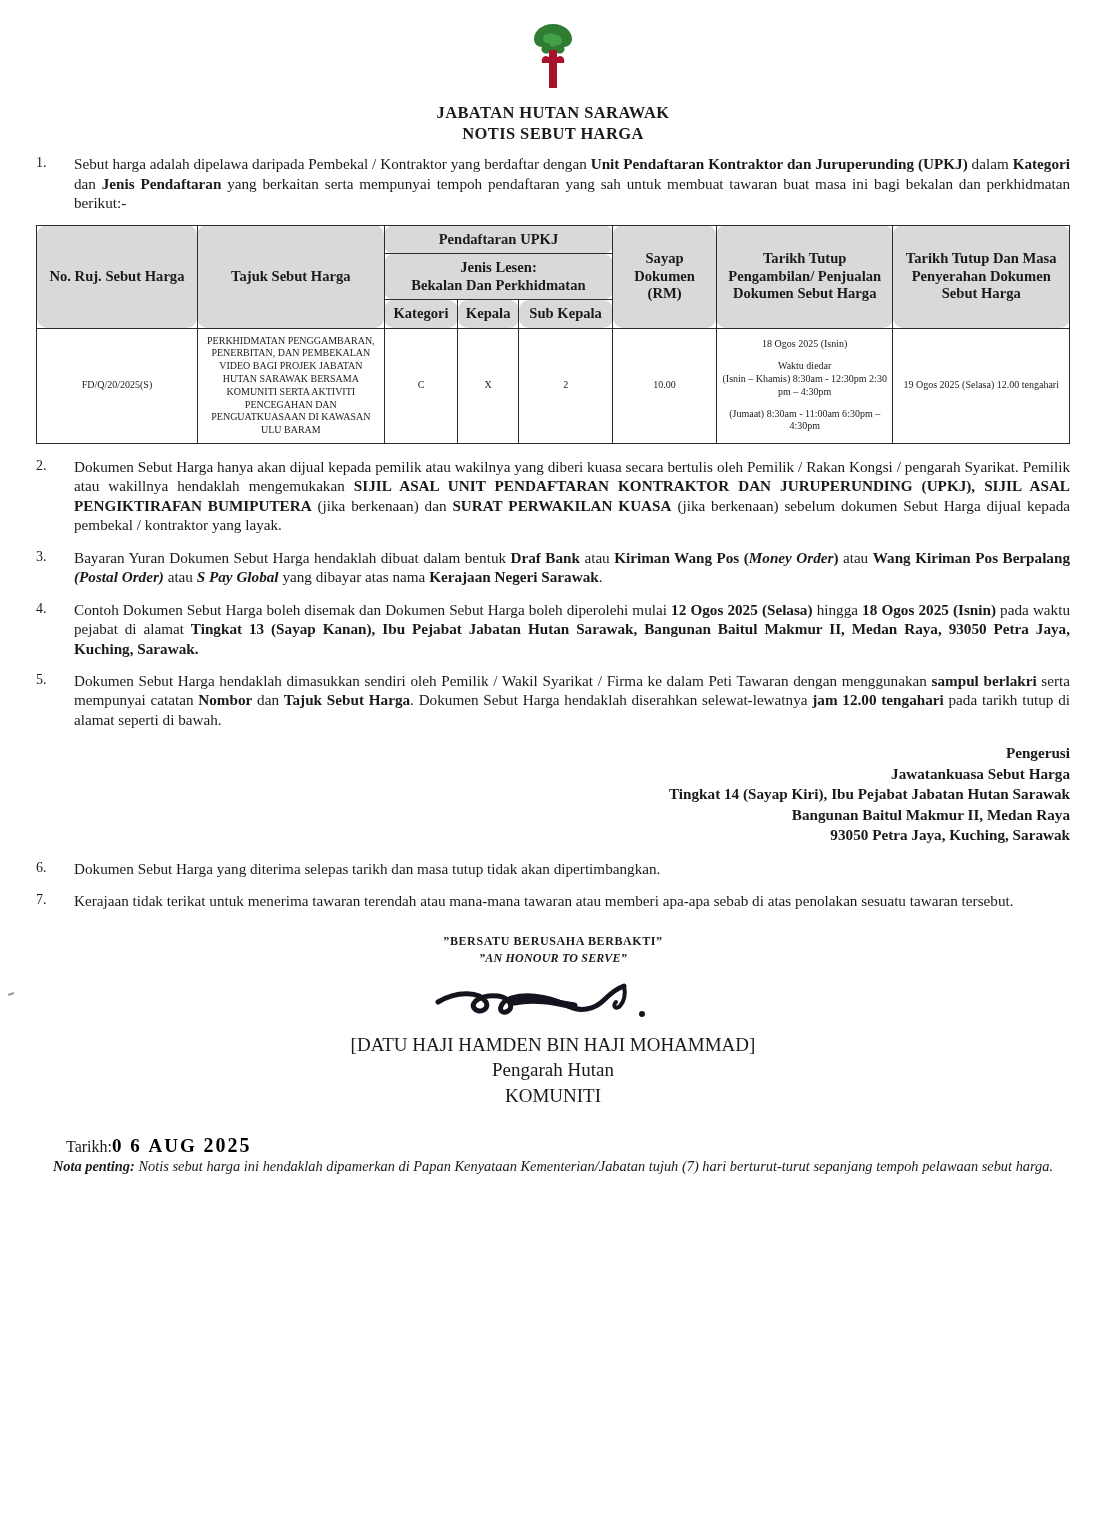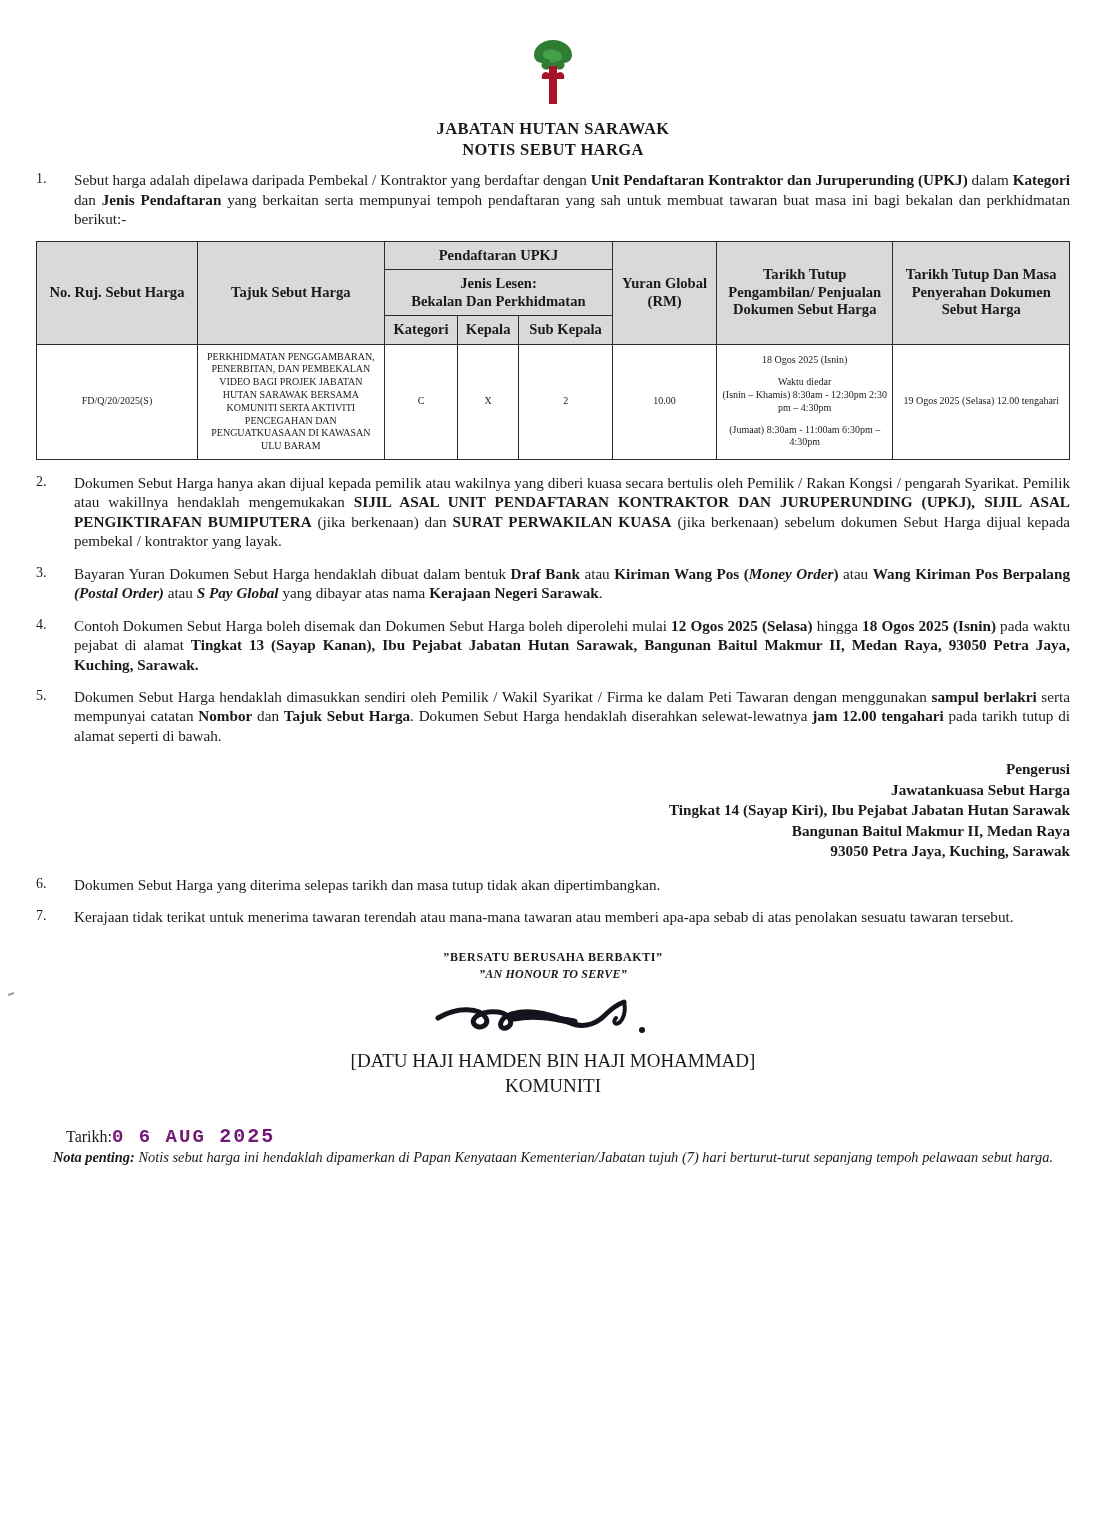--- a/index.html
+++ b/index.html
@@ -6,21 +6,21 @@
   html, body { margin: 0; padding: 0; }
   body {
     width: 1106px;
     height: 1527px;
     background: #ffffff;
     font-family: "Liberation Serif", serif;
     color: #1a1a1a;
     position: relative;
     overflow: hidden;
   }
-  .page { padding: 32px 36px 0 36px; position: relative; height: 100%; }
+  .page { padding: 16px 36px 0 36px; position: relative; height: 100%; }
 
   
   .logo-wrap { text-align: center; margin: 4px 0 6px 0; }
   .logo { display: inline-block; }
 
   
   .doc-title {
     text-align: center;
     font-weight: bold;
     font-size: 16.5px;
@@ -58,20 +58,21 @@
     border: 1px solid #2b2b2b;
     text-align: center;
     vertical-align: middle;
   }
   table.quote th {
     background: #d9d9d9;
     font-weight: bold;
     font-size: 14.6px;
     line-height: 1.2;
     padding: 5px 3px;
+    border-radius: 10px;
   }
   table.quote td {
     font-weight: normal;
     font-size: 10px;
     padding: 6px 4px;
     line-height: 1.28;
   }
   td.subject { font-size: 15px; line-height: 1.3; padding: 6px 6px; }
   td.pickup { font-size: 13.6px; line-height: 1.34; padding: 8px 4px; }
   td.pickup .blk { margin-bottom: 9px; }
@@ -108,23 +109,23 @@
   
   .date-row {
     margin-top: 26px;
     padding-left: 30px;
     font-size: 16px;
     display: flex;
     align-items: baseline;
     gap: 0;
   }
   .date-stamp {
-    font-family: Liberation Mono, monospace;
-    font-weight: bold;
-    color: #701a75;
+    font-family: Liberation Serif, serif;
+    font-weight: bold;
+    color: #000000;
     font-size: 19px;
     letter-spacing: 2px;
   }
   .date-stamp .yr { font-size: 20px; }
 
   
   .footnote {
     font-size: 14.4px;
     font-style: italic;
     line-height: 1.3;
@@ -164,21 +165,21 @@
     <div class="num">1.</div>
     <div class="body"><span>Sebut harga adalah dipelawa daripada Pembekal / Kontraktor yang berdaftar dengan </span><b>Unit Pendaftaran Kontraktor dan Juruperunding (UPKJ)</b><span> dalam </span><b>Kategori</b><span> dan </span><b>Jenis Pendaftaran</b><span> yang berkaitan serta mempunyai tempoh pendaftaran yang sah untuk membuat tawaran buat masa ini bagi bekalan dan perkhidmatan berikut:-</span></div>
   </div>
 
   <table class="quote">
     <thead>
       <tr>
         <th rowspan="3" style="width:15.5%">No. Ruj. Sebut Harga</th>
         <th rowspan="3" style="width:18%">Tajuk Sebut Harga</th>
         <th colspan="3" style="width:22%">Pendaftaran UPKJ</th>
-        <th rowspan="3" style="width:10%">Yuran Global (RM)</th>
+        <th rowspan="3" style="width:10%">Sayap Dokumen (RM)</th>
         <th rowspan="3" style="width:17%">Tarikh Tutup Pengambilan/ Penjualan Dokumen Sebut Harga</th>
         <th rowspan="3" style="width:17%">Tarikh Tutup Dan Masa Penyerahan Dokumen Sebut Harga</th>
       </tr>
       <tr>
         <th colspan="3">
           <div>Jenis Lesen:</div>
           <div>Bekalan Dan Perkhidmatan</div>
         </th>
       </tr>
       <tr>
@@ -258,20 +259,21 @@
           <path d="M10 22 C30 10 52 12 58 22 C62 30 50 34 46 28 C42 22 54 14 70 16 C84 18 86 30 78 32 C70 34 70 22 84 18 C104 12 128 20 140 26 C152 32 166 30 176 20 C184 12 190 8 196 6" stroke-width="5"></path>
           <path d="M86 22 C108 18 126 22 146 26" stroke-width="7"></path>
           <path d="M196 6 C198 14 196 22 192 26 C188 30 184 26 188 22" stroke-width="4"></path>
         </g>
         <circle cx="214" cy="34" r="3" fill="#14141e"></circle>
       </svg>
     </span>
   </div>
   <div class="sig-name">
     <div>[DATU HAJI HAMDEN BIN HAJI MOHAMMAD]</div>
+    <div>Pengarah Hutan</div>
     <div>KOMUNITI</div>
   </div>
 
   <div class="date-row">
     <span>Tarikh:</span>
     <span class="date-stamp"><span>0 6</span>&nbsp;<span>AUG</span>&nbsp;<span class="yr">2025</span></span>
   </div>
 
   <div class="footnote"><b>Nota penting:</b><span> Notis sebut harga ini hendaklah dipamerkan di Papan Kenyataan Kementerian/Jabatan tujuh (7) hari berturut-turut sepanjang tempoh pelawaan sebut harga.</span></div>
 

